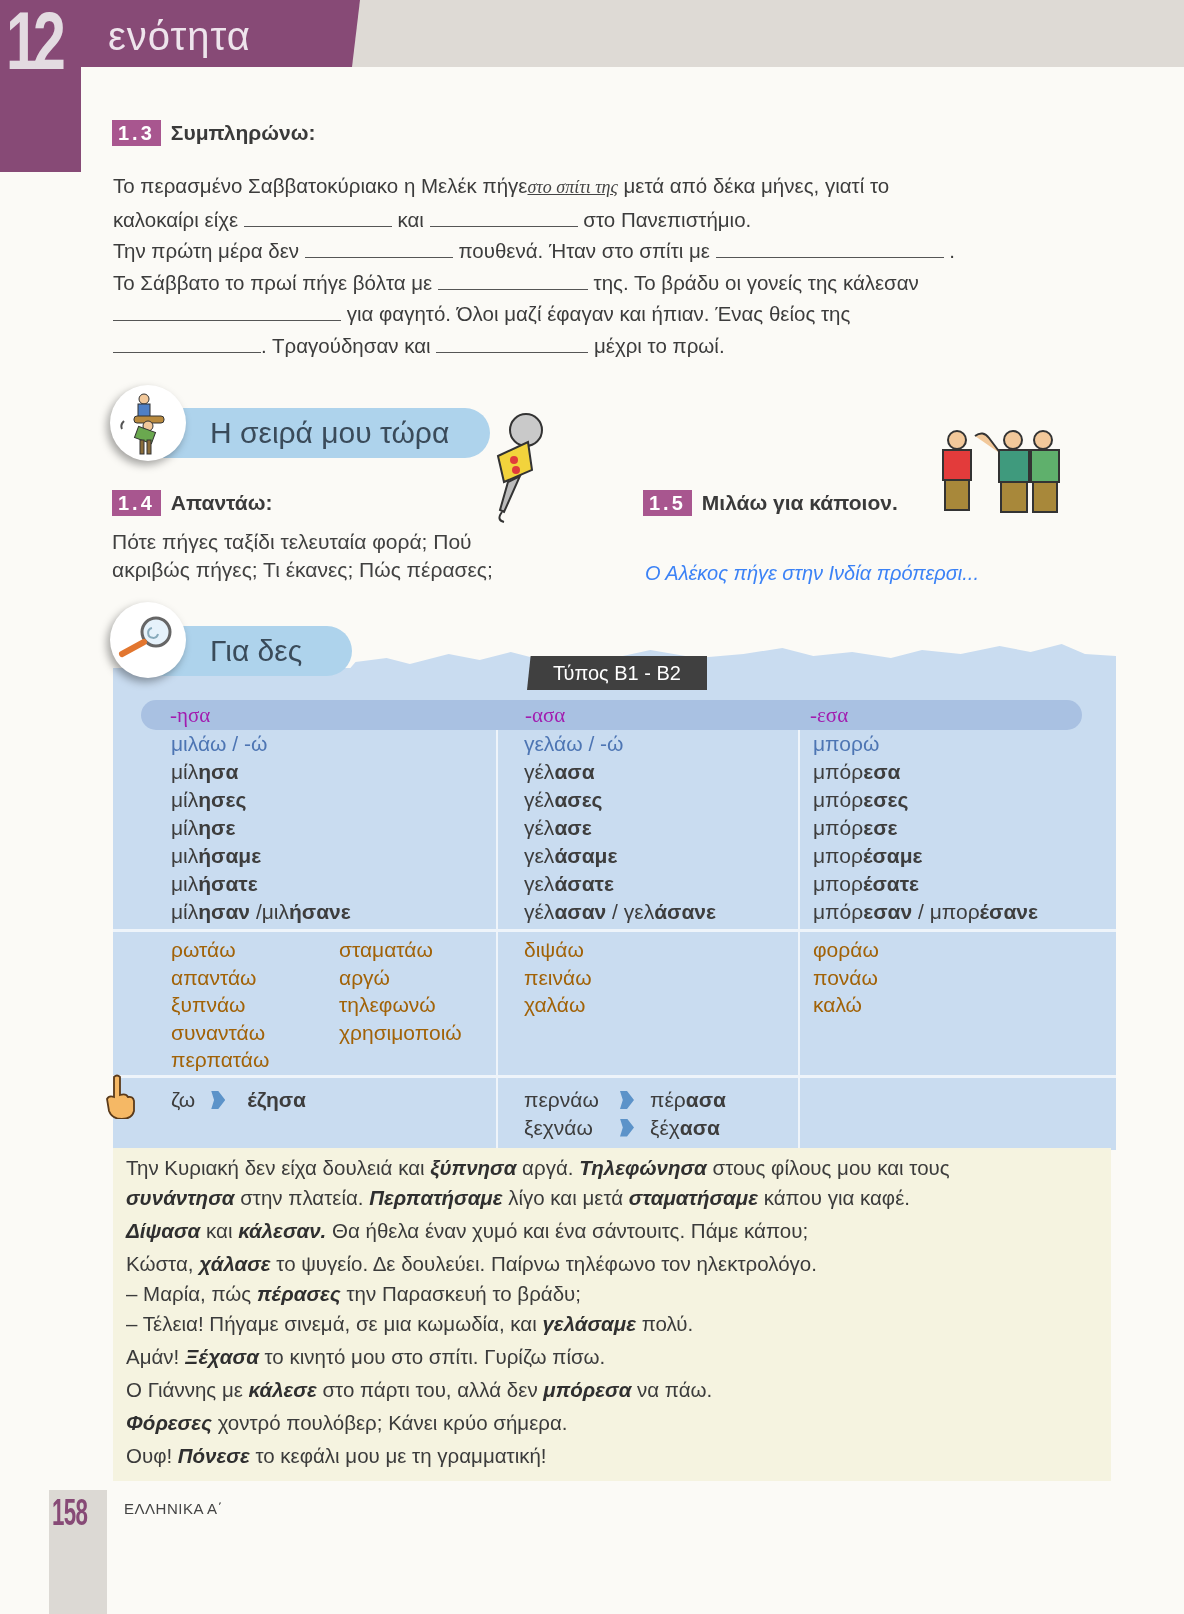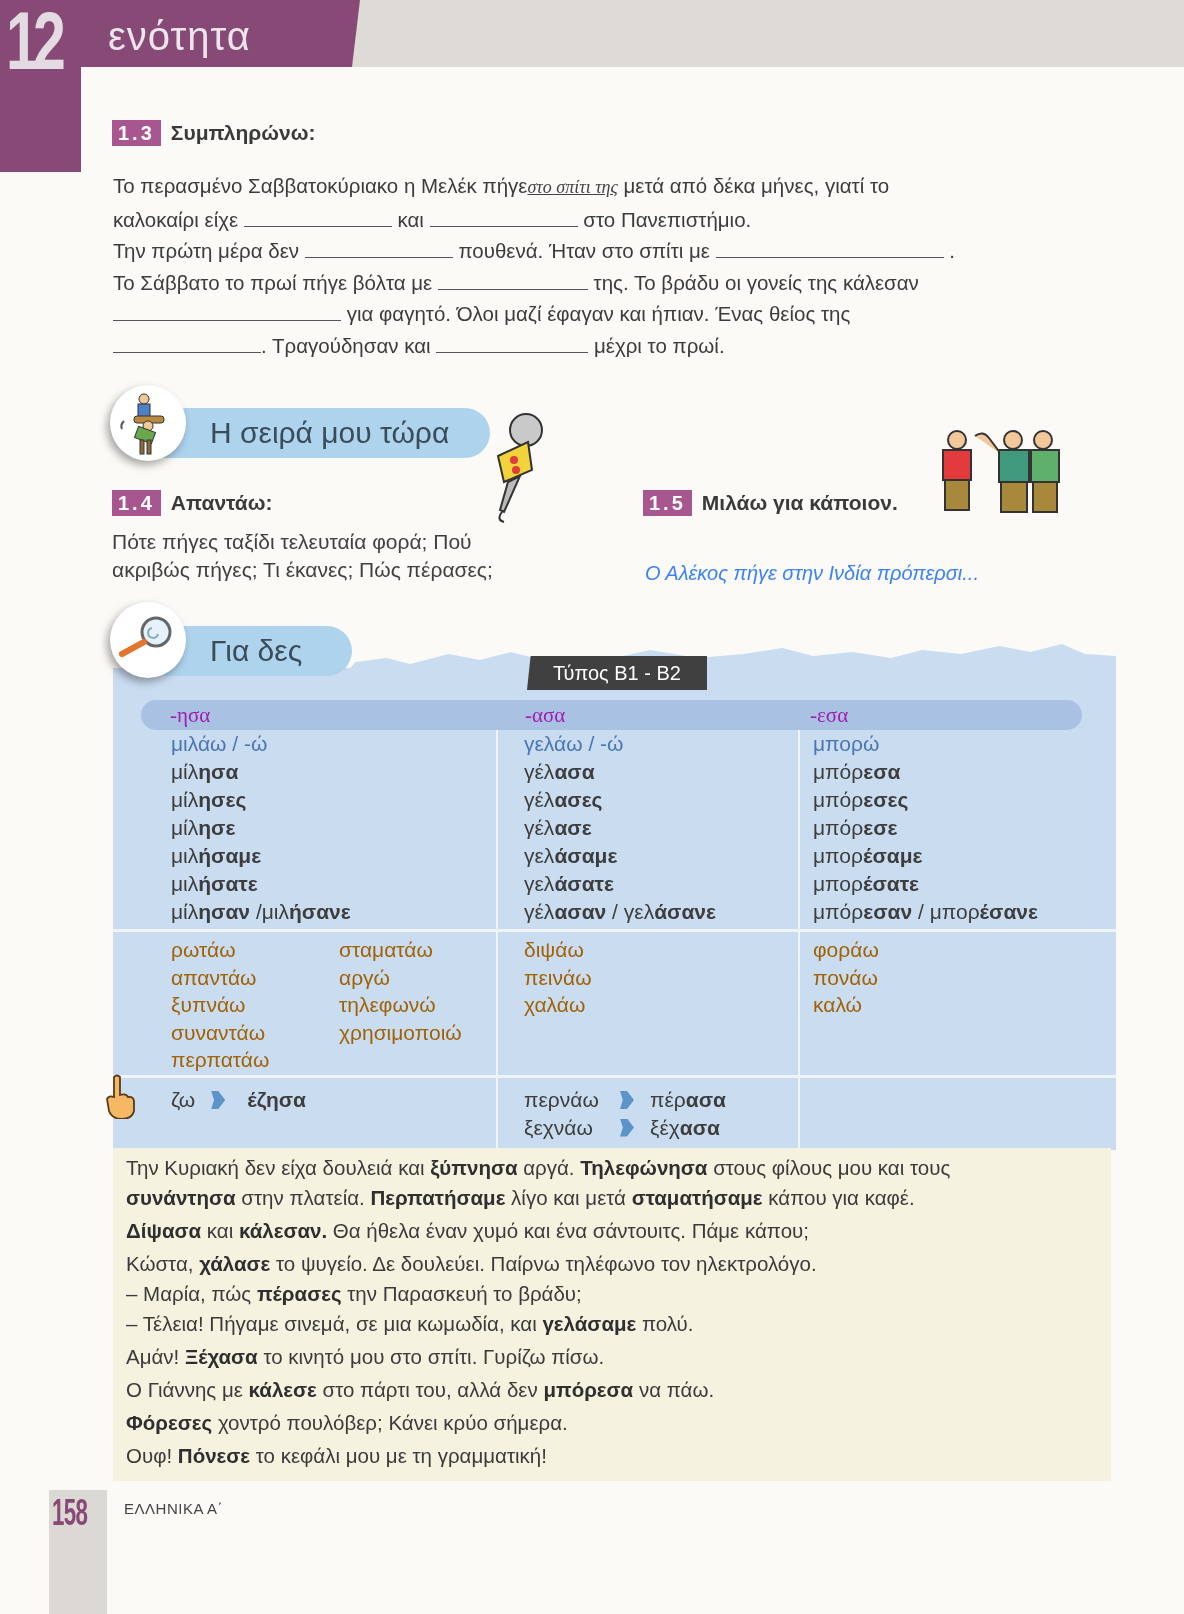--- a/index.html
+++ b/index.html
@@ -88,21 +88,21 @@
     clip-path: polygon(0 0, 50% 0, 100% 50%, 50% 100%, 0 100%, 20% 50%);
     margin: 0 16px; vertical-align: -2px;
   }
   .hand-icon { left: 104px; top: 1073px; width: 34px; height: 46px; }
 
   
   .examples-bg { left: 113px; top: 1148px; width: 998px; height: 333px; background: #f5f3e0; }
   .examples { left: 126px; top: 1154px; width: 980px; font-size: 20.5px; color: #3b3b3b; }
   .examples p { line-height: 33px; }
   .examples p.tight { line-height: 27px; }
-  .examples b { color: #2f2f2f; }
+  .examples b { color: #2f2f2f; font-style: italic; }
 
   
   .footer-strip { left: 49px; top: 1490px; width: 58px; height: 124px; background: #dcd9d4; }
   .page-number {
     left: 52px; top: 1492px; font-size: 36px; font-weight: bold; color: #874a76;
     transform: scaleX(0.62); transform-origin: left top; letter-spacing: -1px;
   }
   .book-title { left: 124px; top: 1500px; font-size: 15px; color: #444; letter-spacing: 0.5px; }
 </style>
 </head>

